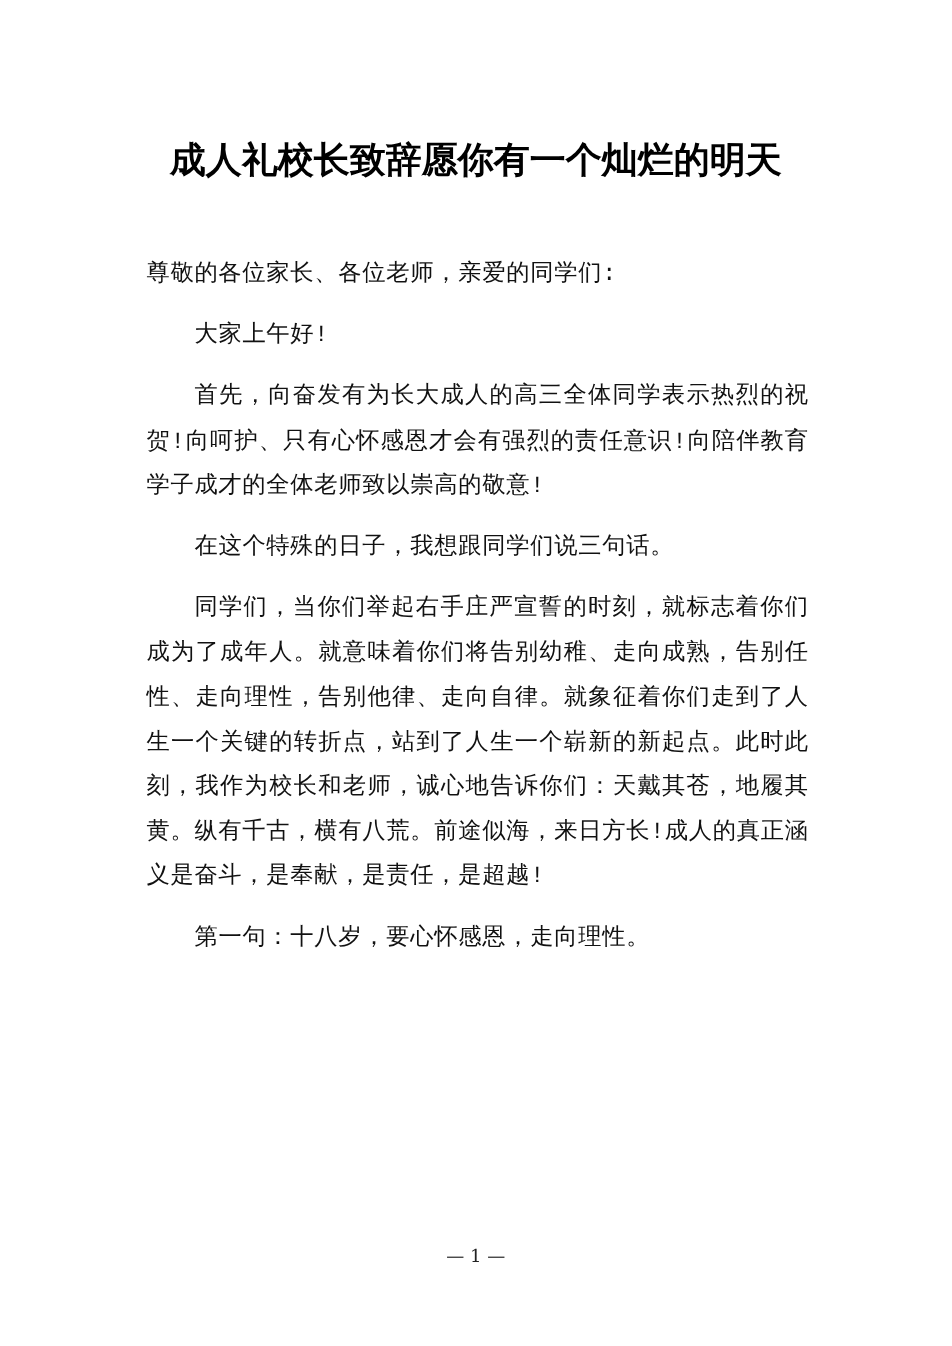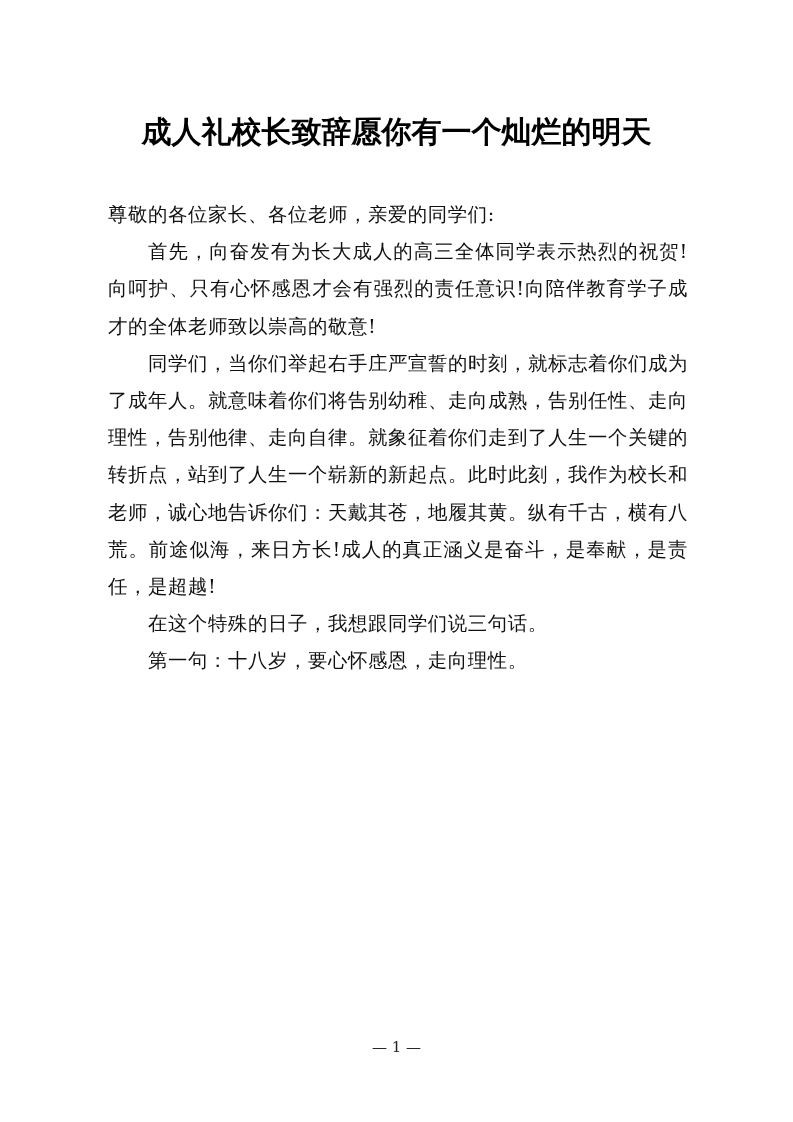--- a/index.html
+++ b/index.html
@@ -1,43 +1,44 @@
 <!DOCTYPE html>
 <html><head>
 <meta charset="utf-8">
 <style>
   html, body { margin: 0; padding: 0; background: #ffffff; }
   body { width: 793px; height: 1122px; position: relative; overflow: hidden; }
   .page { position: absolute; left: 0; top: 0; width: 793px; height: 1122px; background: #fff; }
   .title {
     position: absolute; left: 0; top: 112px; width: 793px; text-align: center;
-    font-family: Liberation Mono, monospace; font-weight: bold; font-size: 30px;
+    font-family: Liberation Serif, serif; font-weight: bold; font-size: 30px;
     color: #000; letter-spacing: 0px; line-height: 44px;
   }
   .body {
     position: absolute; left: 108px; top: 196px; width: 580px;
     font-family: "DejaVu Serif", serif; font-size: 19.4px; line-height: 37.2px;
     color: #111; text-align: justify; text-justify: inter-character;
     letter-spacing: 0.6px;
   }
-  .body p { margin: 0; padding: 0; }
+  .body p { margin: 14px; padding: 0; font-family: Liberation Mono, monospace; }
   .body p.indent { text-indent: 40px; }
   .footer {
     position: absolute; left: 0; top: 1038px; width: 793px; text-align: center;
     font-family: "DejaVu Serif", serif; font-size: 15px; color: #222;
   }
 </style>
 </head>
 <body>
 
 <div class="page">
   <div class="title">成人礼校长致辞愿你有一个灿烂的明天</div>
 
   <div class="body">
     <p>尊敬的各位家长、各位老师，亲爱的同学们:</p>
+    <p class="indent">大家上午好!</p>
     <p class="indent">首先，向奋发有为长大成人的高三全体同学表示热烈的祝贺!向呵护、只有心怀感恩才会有强烈的责任意识!向陪伴教育学子成才的全体老师致以崇高的敬意!</p>
+    <p class="indent">在这个特殊的日子，我想跟同学们说三句话。</p>
     <p class="indent">同学们，当你们举起右手庄严宣誓的时刻，就标志着你们成为了成年人。就意味着你们将告别幼稚、走向成熟，告别任性、走向理性，告别他律、走向自律。就象征着你们走到了人生一个关键的转折点，站到了人生一个崭新的新起点。此时此刻，我作为校长和老师，诚心地告诉你们：天戴其苍，地履其黄。纵有千古，横有八荒。前途似海，来日方长!成人的真正涵义是奋斗，是奉献，是责任，是超越!</p>
-    <p class="indent">在这个特殊的日子，我想跟同学们说三句话。</p>
     <p class="indent">第一句：十八岁，要心怀感恩，走向理性。</p>
   </div>
 
   <div class="footer">— 1 —</div>
 </div>
 
 </body></html>

